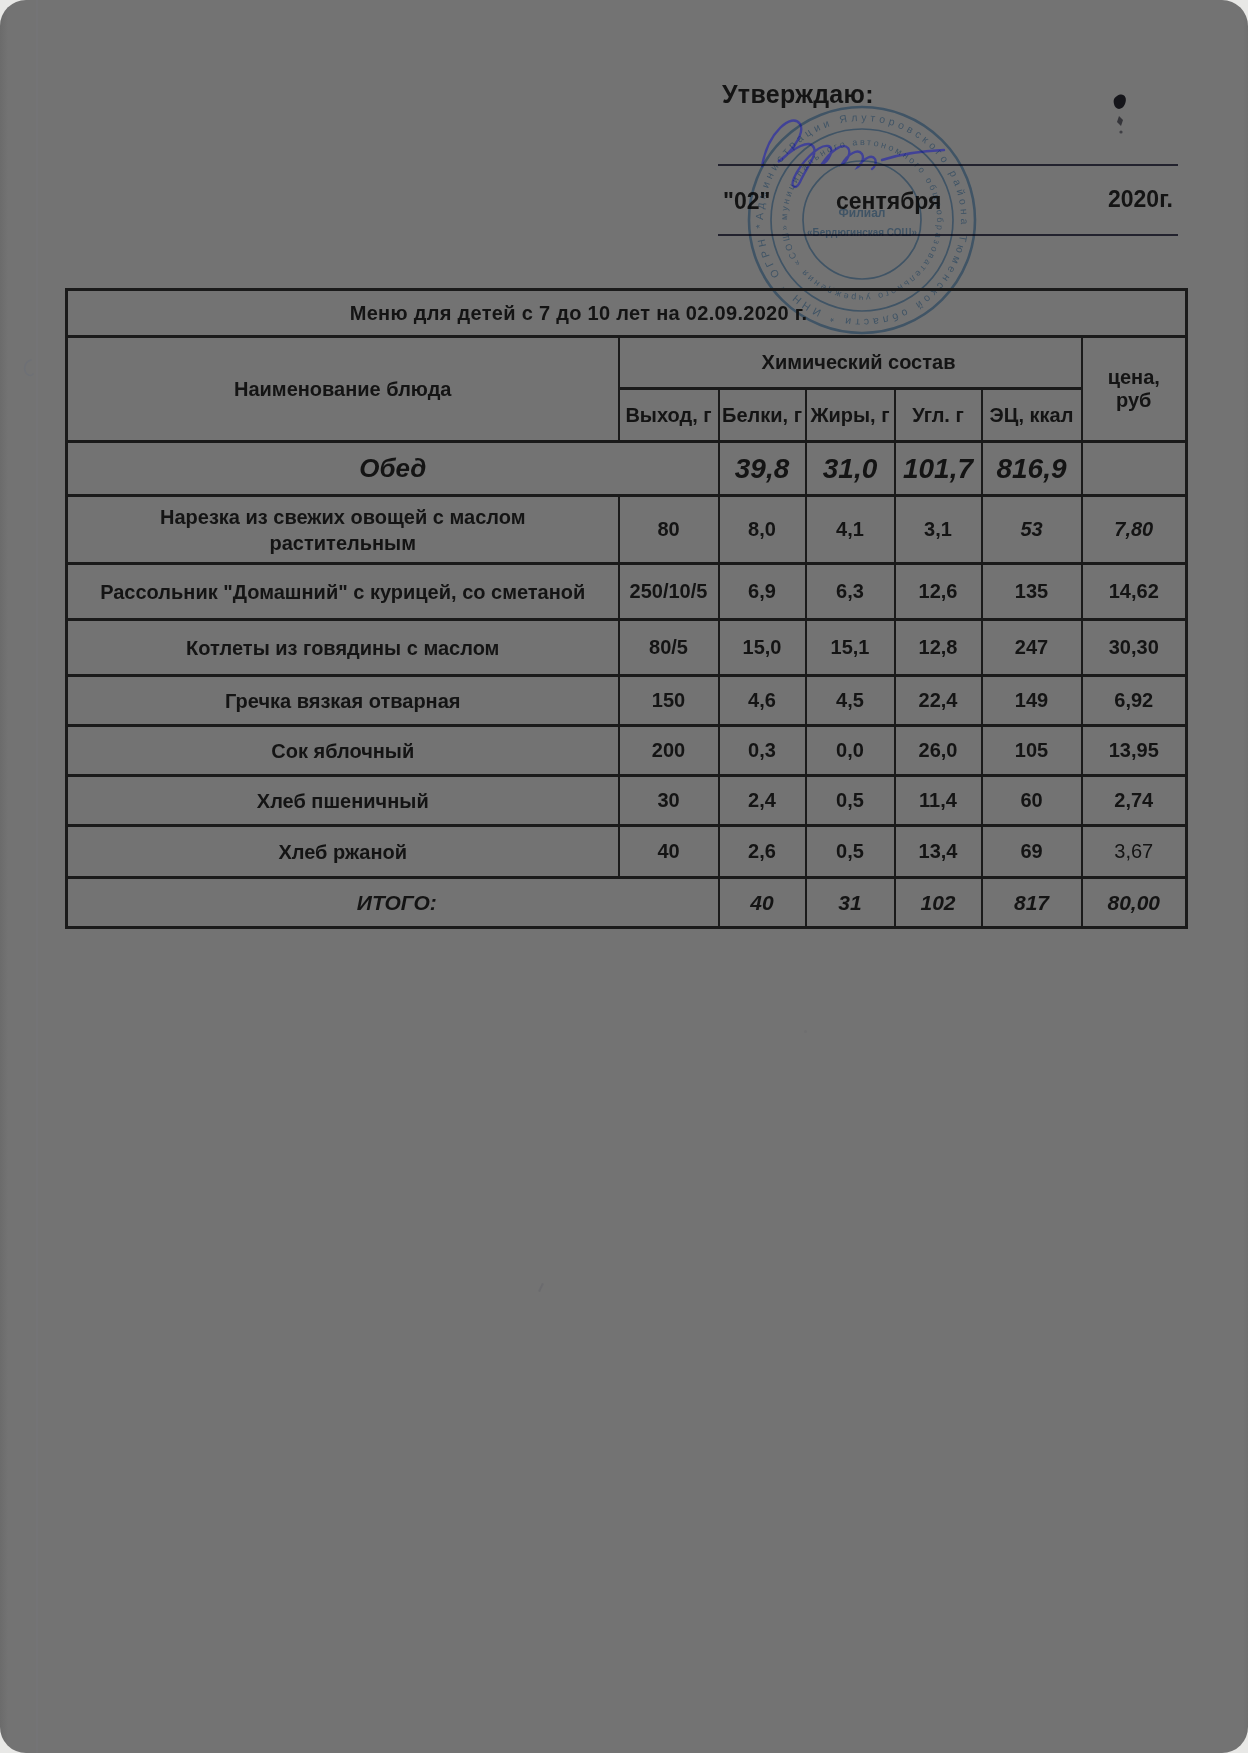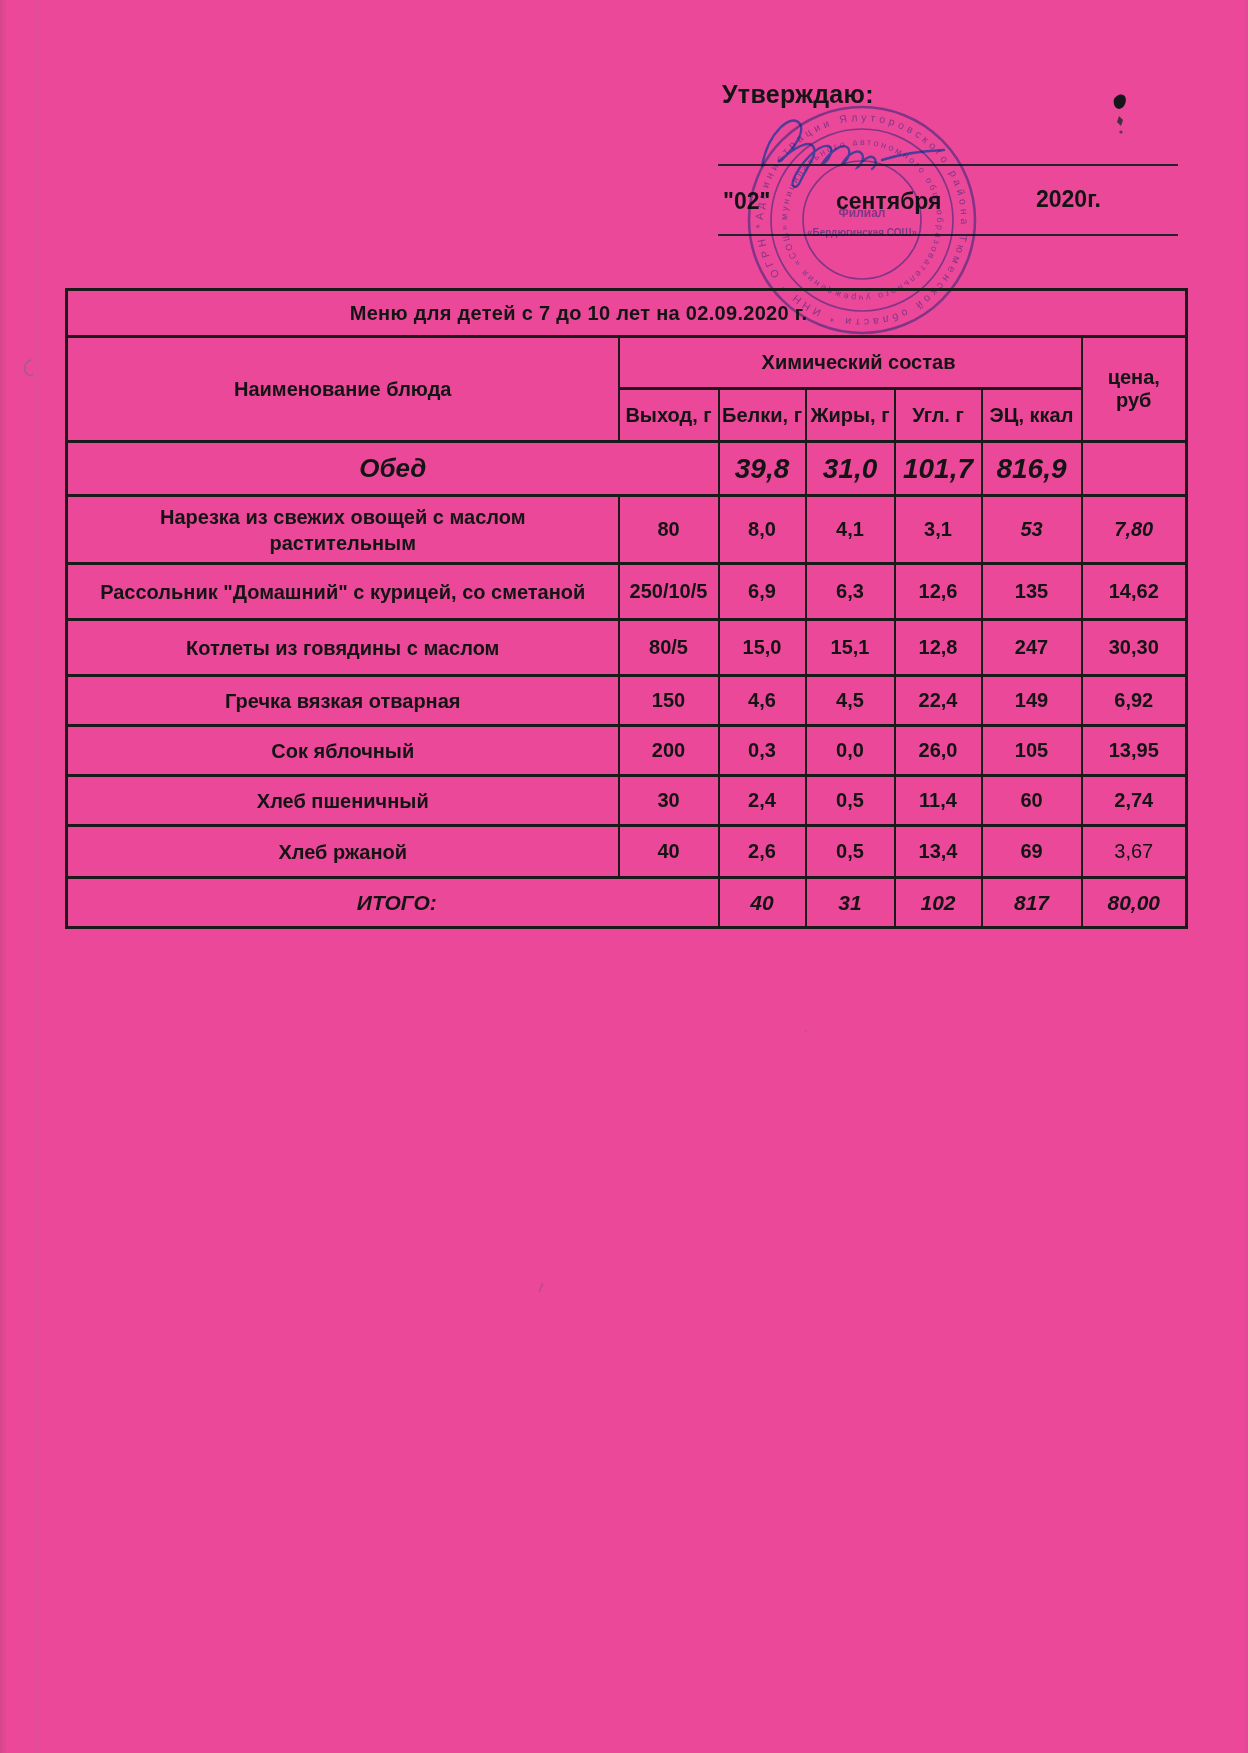--- a/index.html
+++ b/index.html
@@ -1,21 +1,21 @@
 <!DOCTYPE html>
 <html><head>
 <meta charset="utf-8">
 <style>
   * { margin:0; padding:0; box-sizing:border-box; }
   html,body { background:#e8e8e6; }
   .page {
     position:relative; width:1248px; height:1753px;
-    background:#ec4899;
+    background:#737373;
     font-family:"Liberation Sans", sans-serif;
-    color:#141414; overflow:hidden;
+    color:#141414; overflow:hidden;border-radius:26px;
   }
   .page::before{ 
     content:""; position:absolute; left:0; top:0; width:8px; height:100%;
     background:linear-gradient(to right, rgba(60,60,60,.14), rgba(60,60,60,0));
     pointer-events:none;
   }
   .page::after{ 
     content:""; position:absolute; right:0; top:0; width:5px; height:100%;
     background:linear-gradient(to left, rgba(60,60,60,.08), rgba(60,60,60,0));
     pointer-events:none;
@@ -24,21 +24,21 @@
     background:rgba(130,130,140,.15); }
 
   
   .approve-label{ position:absolute; left:722px; top:80px;
     font-size:25px; font-weight:bold; letter-spacing:.3px; }
   .sig-line{ position:absolute; height:0; border-top:2.5px solid #22222e; }
   .line1{ left:718px; top:164px; width:460px; }
   .line2{ left:718px; top:234px; width:460px; }
   .date-day  { position:absolute; left:723px;  top:188px; font-size:23px; font-weight:bold; }
   .date-month{ position:absolute; left:836px;  top:188px; font-size:23px; font-weight:bold; }
-  .date-year { position:absolute; left:1036px; top:186px; font-size:23px; font-weight:bold; }
+  .date-year { position:absolute; left:1108px; top:186px; font-size:23px; font-weight:bold; }
 
   .signature-svg{ position:absolute; left:748px; top:104px; }
   .stamp-svg{ position:absolute; left:737px; top:95px; mix-blend-mode:multiply; opacity:.88; }
   .stamp-svg text{ font-family:"Liberation Sans", sans-serif; }
 
   .ink-blob{ position:absolute; left:1105px; top:92px; }
   .margin-mark{ position:absolute; left:18px; top:356px; opacity:.55; }
   .speck{ position:absolute; background:rgba(90,90,100,.3); }
   .speck1{ left:540px; top:1283px; width:2px; height:9px; transform:rotate(25deg); }
   .speck2{ left:804px; top:1030px; width:3px; height:3px; border-radius:50%; opacity:.5; }

